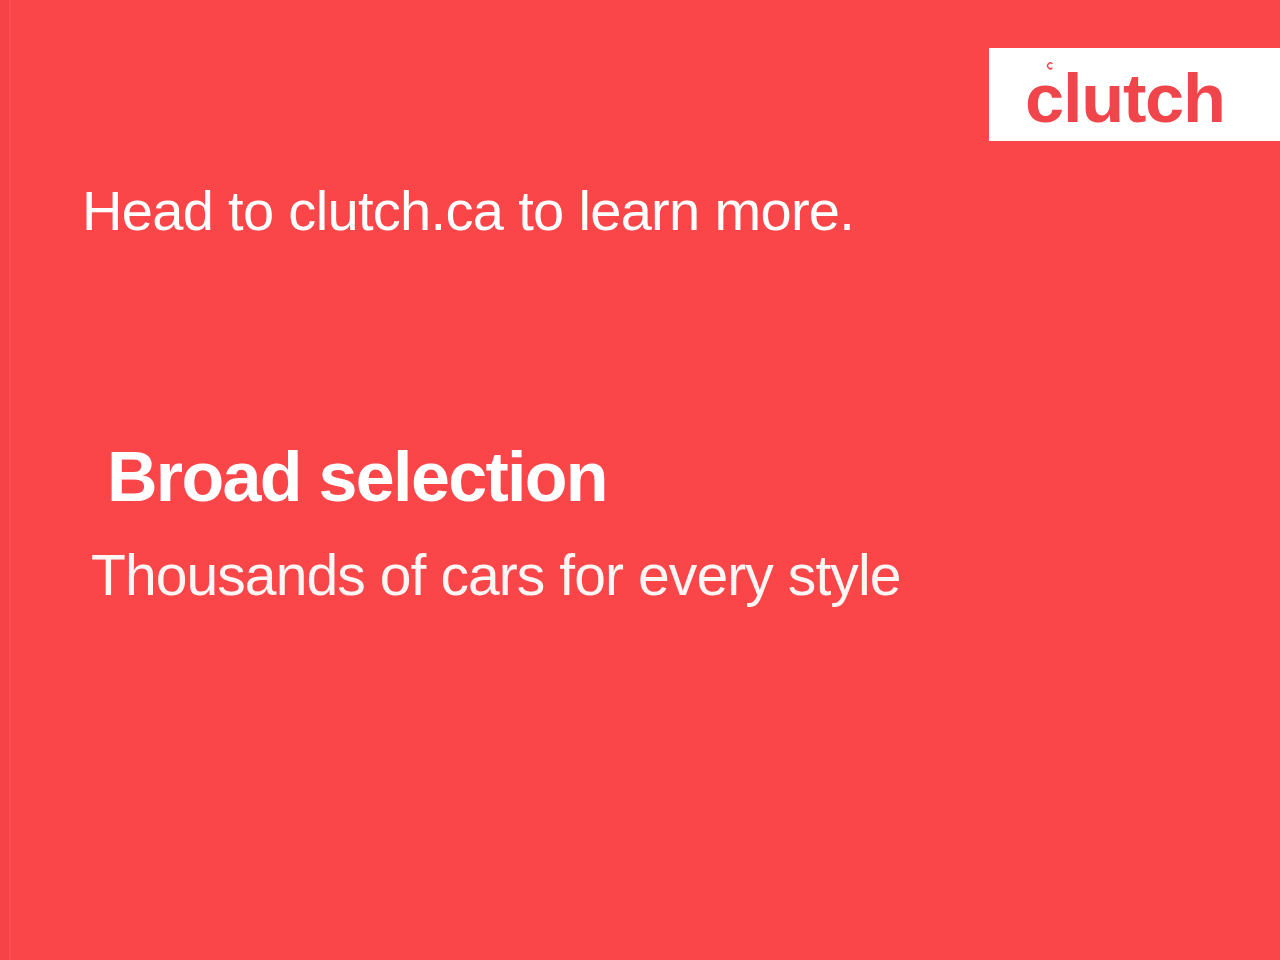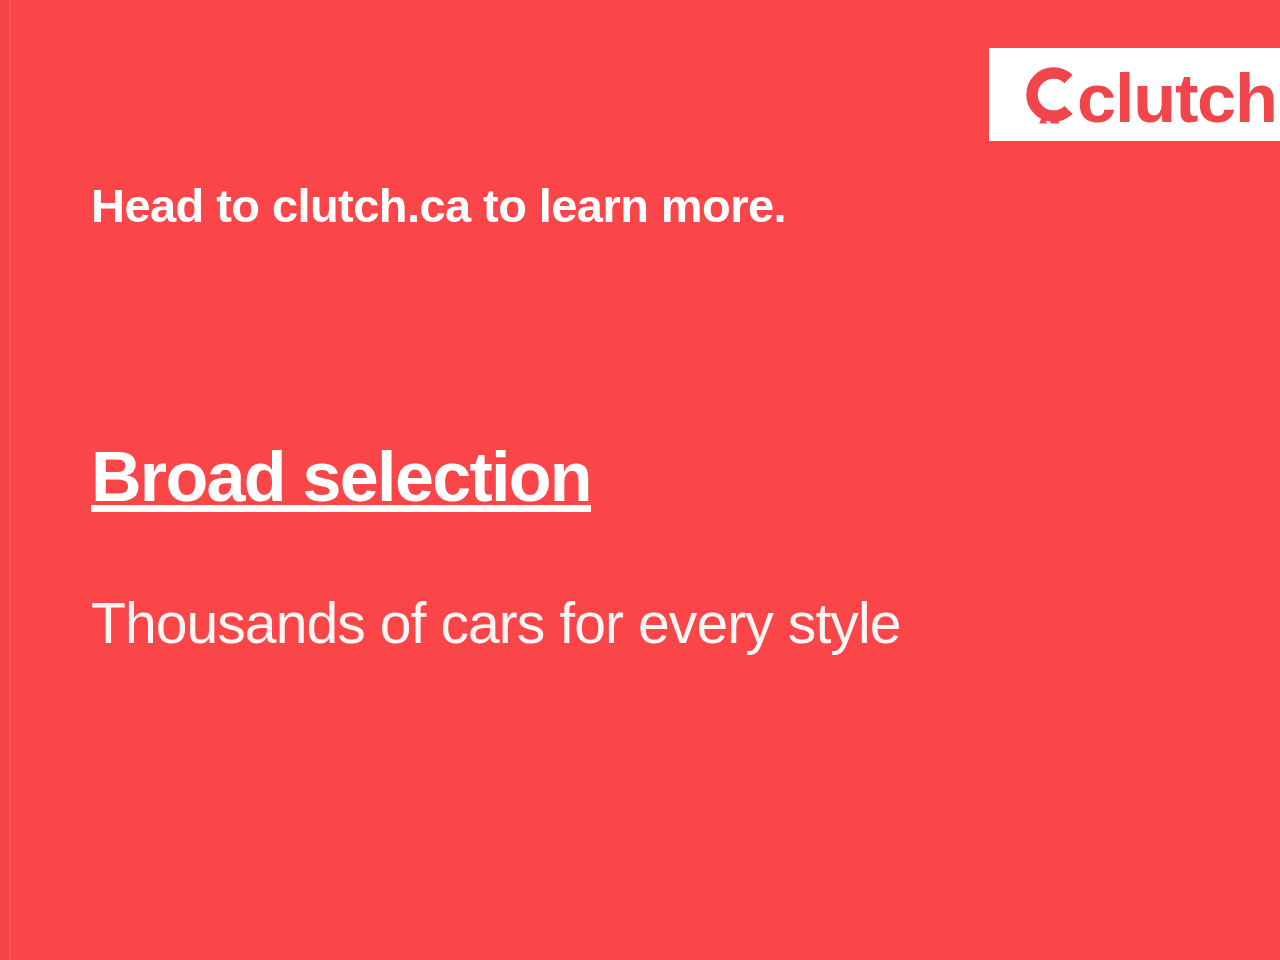--- a/index.html
+++ b/index.html
@@ -51,23 +51,24 @@
     width: 300px;           
     height: 93px;
     background: #ffffff;
     display: flex;
     align-items: center;
     overflow: hidden;
   }
 
   #logo-lockup {
     display: flex;
-    align-items: flex-end;
+    align-items: flex-start;
     margin-left: 36px;
     height: 66px;
+    flex-direction: column;
   }
 
   #logo-c-mark {
     display: block;
     width: 50px;
     height: 62px;
     margin-right: 2px;
   }
 
   #logo-wordmark {
@@ -77,58 +78,56 @@
     letter-spacing: -0.018em;
     color: #f0464b;
     font-family: "Liberation Sans", sans-serif;
     transform: scaleX(1.02);
     transform-origin: left bottom;
   }
 
   
   #kicker {
     position: absolute;
-    left: 91px;
+    left: 82px;
     top: 180px;
-    font-size: 47px;
+    font-size: 56px;
     line-height: 1.12;
-    font-weight: 700;
+    font-weight: 400;
     letter-spacing: -0.012em;
     color: #ffffff;
     white-space: nowrap;
   }
 
   #headline {
     position: absolute;
-    left: 91px;
+    left: 107px;
     top: 440px;
     font-size: 70px;
     line-height: 1.08;
     font-weight: 700;
     letter-spacing: -0.024em;
     color: #ffffff;
     white-space: nowrap;
-    text-decoration: underline;
   }
 
   #subhead {
     position: absolute;
     left: 91px;
     top: 543px;
     width: 960px;
     font-size: 57px;
     line-height: 1.14;
     font-weight: 400;
     letter-spacing: -0.016em;
     color: #fdf6f4;
   }
   #subhead .line {
     display: block;
     white-space: nowrap;
-    margin-top: 48px;
   }
 </style>
 </head>
 <body>
 
 <div id="slide">
 
   <div id="edge-seam-2"></div>
   <div id="edge-seam"></div>
 

